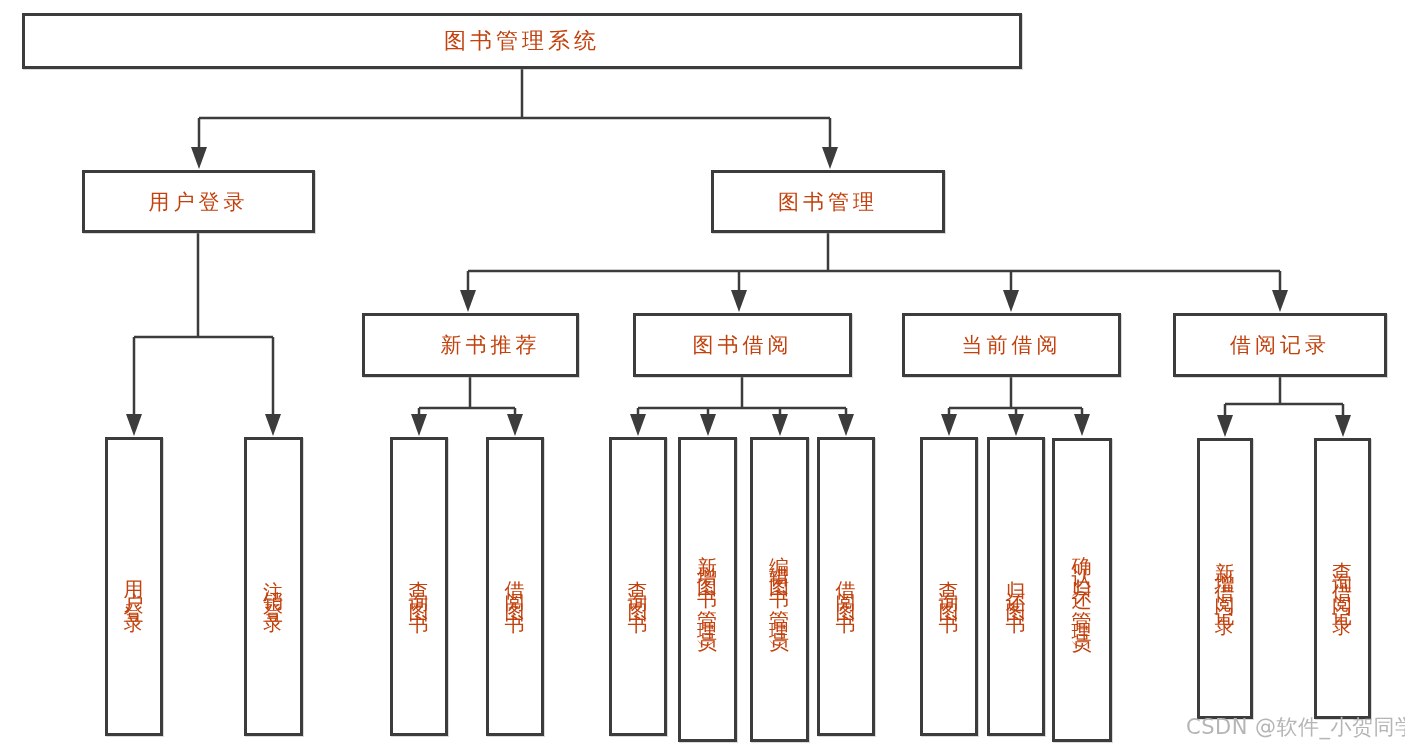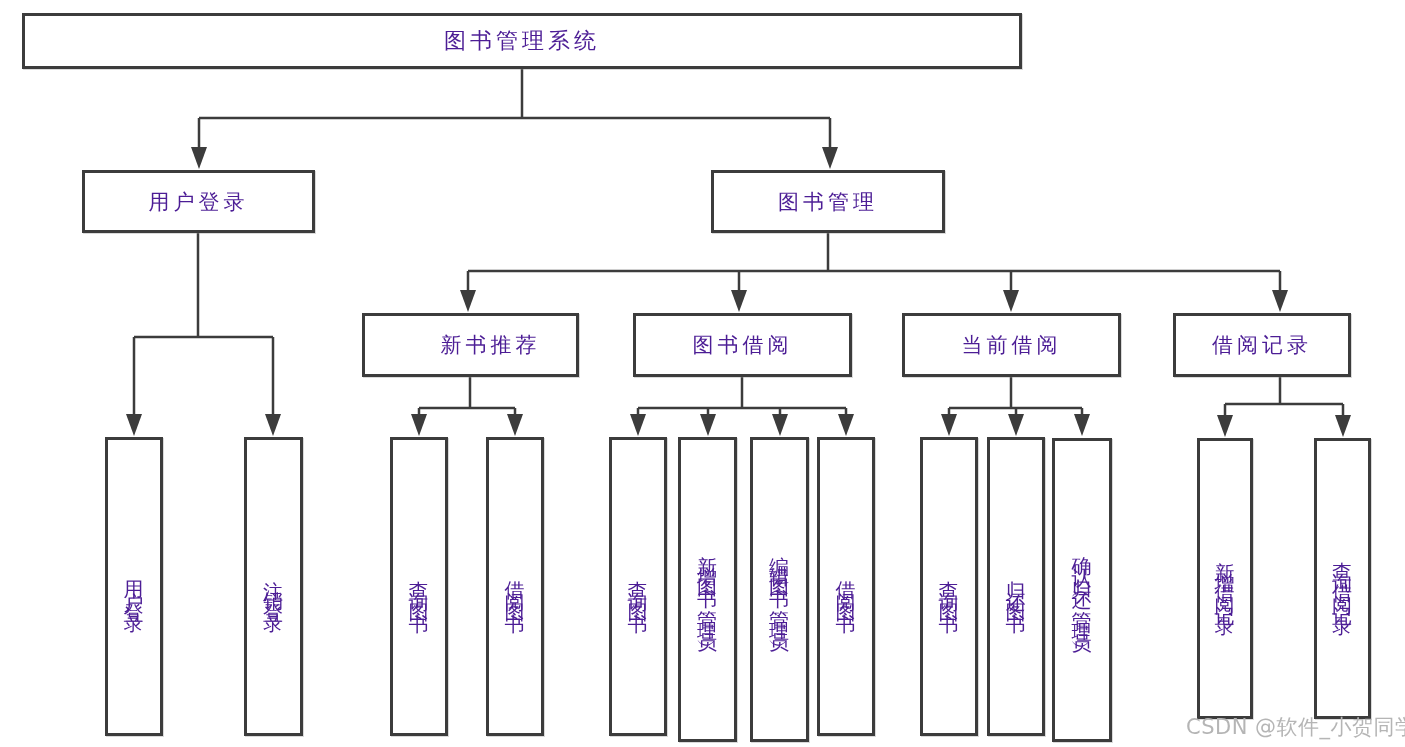--- a/index.html
+++ b/index.html
@@ -7,21 +7,21 @@
   body { font-family: "DejaVu Sans", "Liberation Sans", sans-serif; }
   .canvas {
     position:relative; width:1405px; height:747px;
     background:#ffffff; overflow:hidden;
   }
   .connectors { position:absolute; left:0; top:0; z-index:1; }
   .node {
     position:absolute; z-index:2; box-sizing:border-box;
     background:#ffffff; border:3px solid #3c3c3c;
     display:flex; align-items:center; justify-content:center;
-    color:#4c1d95;
+    color:#c2410c;
     box-shadow:1px 1px 0 rgba(150,150,150,0.35);
   }
   .node.h .lbl { font-size:21px; letter-spacing:4px; white-space:nowrap; }
   .node.root-box .lbl { font-size:22px; letter-spacing:4px; }
   .node.v .lbl {
     writing-mode:vertical-rl; text-orientation:mixed;
     font-size:20px; letter-spacing:11px; line-height:1;
   }
   .watermark {
     position:absolute; z-index:3; left:1186px; top:713px;
@@ -77,21 +77,21 @@
 
   <div class="node h" style="left:362px;top:313px;width:217px;height:64px;padding-left:40px;">
     <span class="lbl">新书推荐</span>
   </div>
   <div class="node h" style="left:902px;top:313px;width:219px;height:64px;">
     <span class="lbl">当前借阅</span>
   </div>
   <div class="node h" style="left:633px;top:313px;width:219px;height:64px;">
     <span class="lbl">图书借阅</span>
   </div>
-  <div class="node h" style="left:1173px;top:313px;width:178px;height:64px;">
+  <div class="node h" style="left:1173px;top:313px;width:214px;height:64px;">
     <span class="lbl">借阅记录</span>
   </div>
 
   <div class="node v" style="left:105px;top:437px;width:58px;height:299px;">
     <span class="lbl">用户登录</span>
   </div>
   <div class="node v" style="left:244px;top:437px;width:59px;height:299px;">
     <span class="lbl">注销登录</span>
   </div>
 

